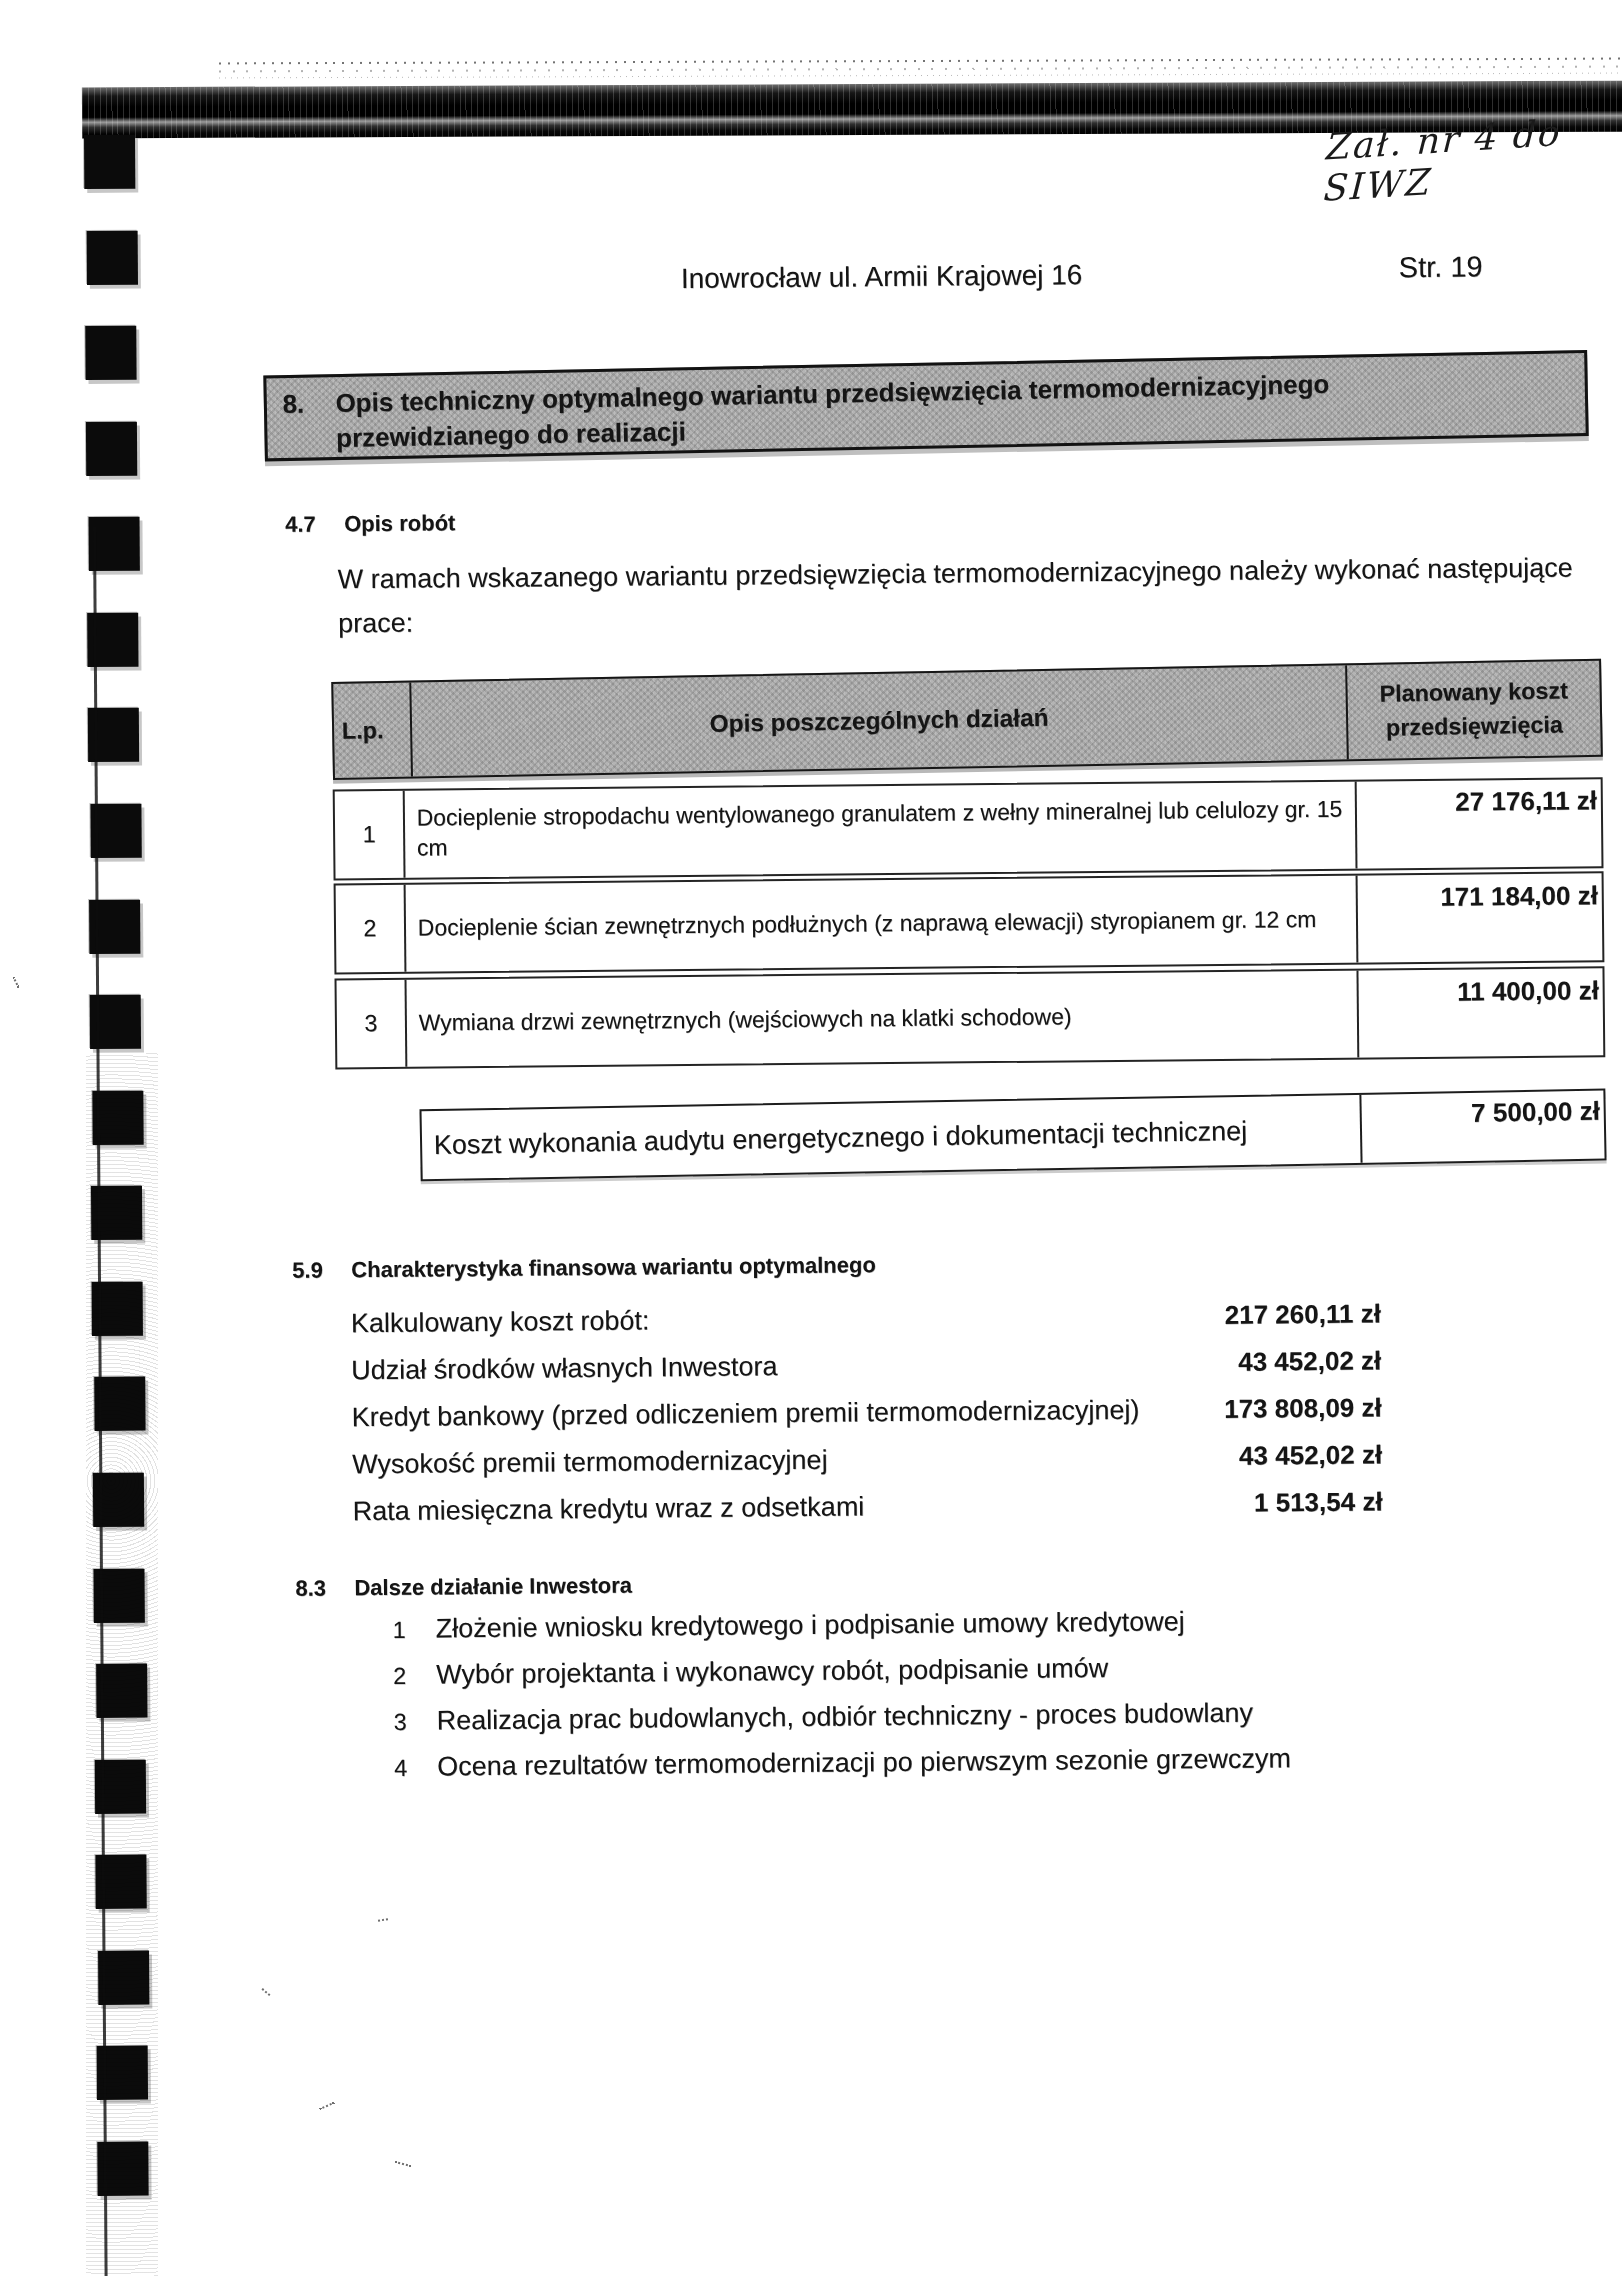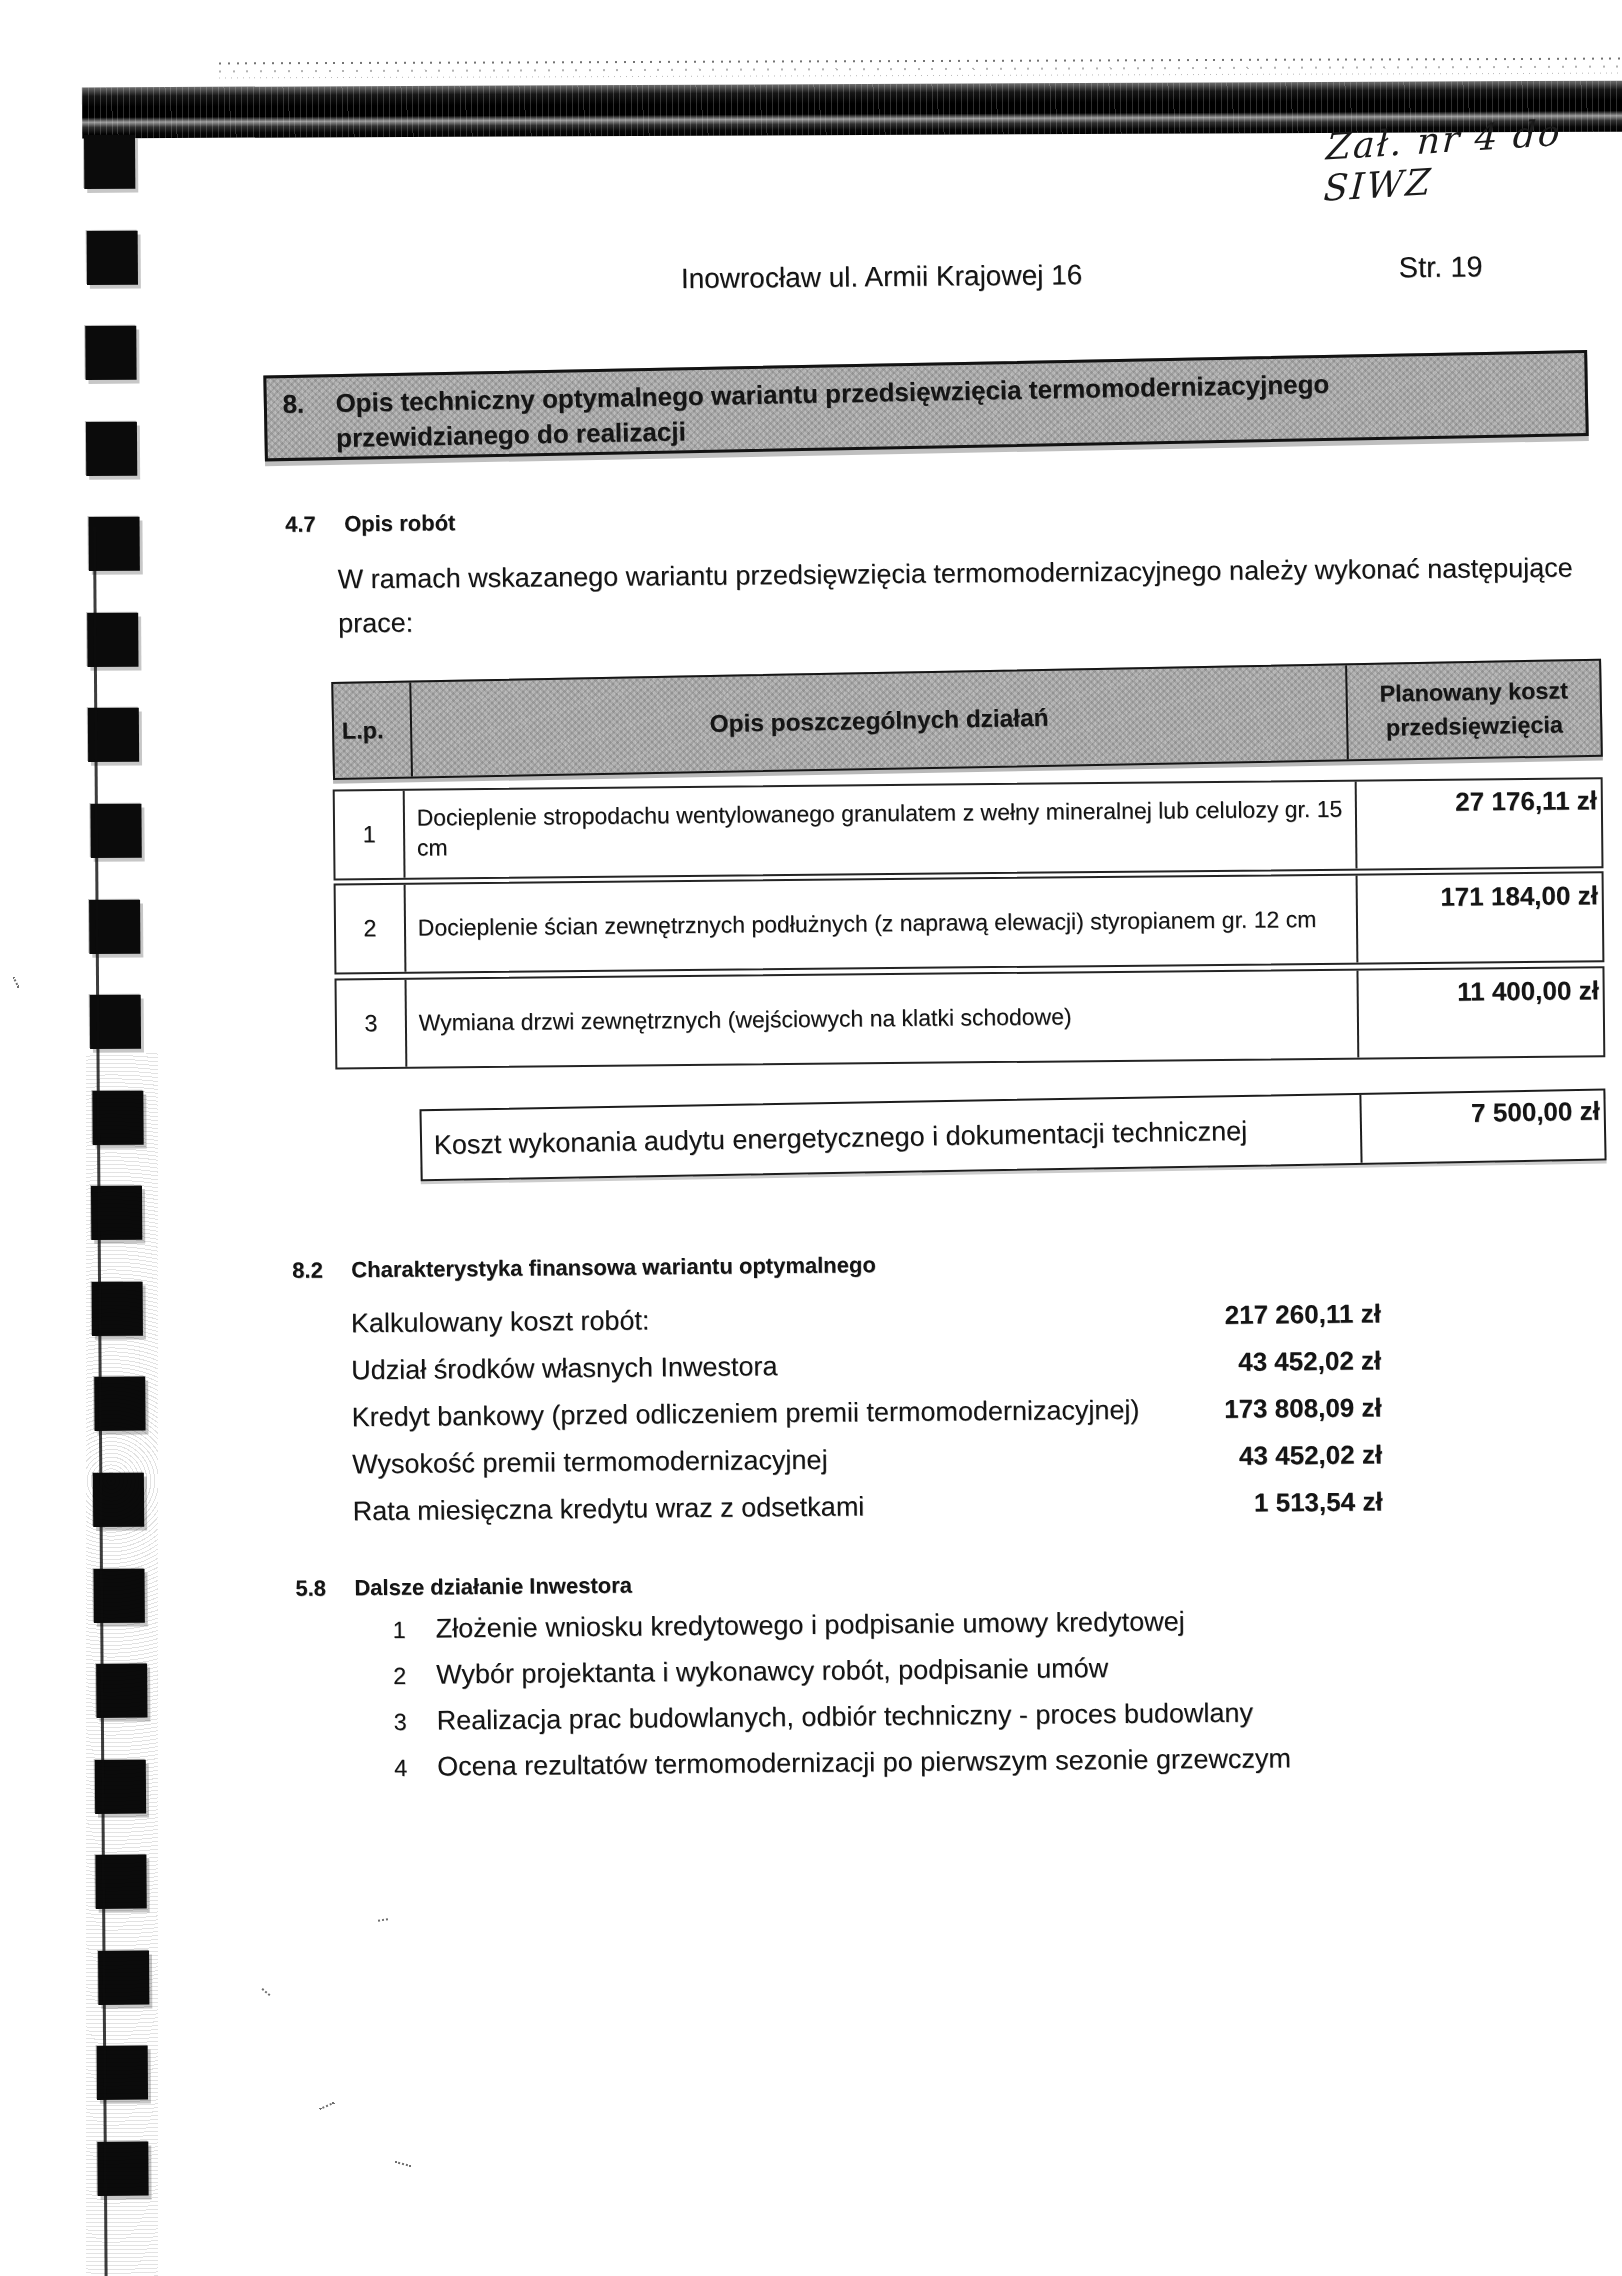--- a/index.html
+++ b/index.html
@@ -195,21 +195,21 @@
           </div>
         </div>
     </div>
 
     <div class="audit">
       <div class="audit-label">Koszt wykonania audytu energetycznego i dokumentacji technicznej</div>
       <div class="audit-cost">7 500,00 zł</div>
     </div>
 
     <div class="subhead h82">
-      <span class="snum">8.2</span>
+      <span class="snum">5.9</span>
       <span>Charakterystyka finansowa wariantu optymalnego</span>
     </div>
     <div class="fin">
 
         <div class="fin-row">
           <span class="fin-label">Kalkulowany koszt robót:</span>
           <span class="fin-value">217 260,11 zł</span>
         </div>
 
         <div class="fin-row">
@@ -227,21 +227,21 @@
           <span class="fin-value">43 452,02 zł</span>
         </div>
 
         <div class="fin-row">
           <span class="fin-label">Rata miesięczna kredytu wraz z odsetkami</span>
           <span class="fin-value">1 513,54 zł</span>
         </div>
       </div>
 
     <div class="subhead h83">
-      <span class="snum">5.8</span>
+      <span class="snum">8.3</span>
       <span>Dalsze działanie Inwestora</span>
     </div>
     <div class="steps">
 
         <div class="step">
           <span class="step-num">1</span>
           <span class="step-text">Złożenie wniosku kredytowego i podpisanie umowy kredytowej</span>
         </div>
 
         <div class="step">

